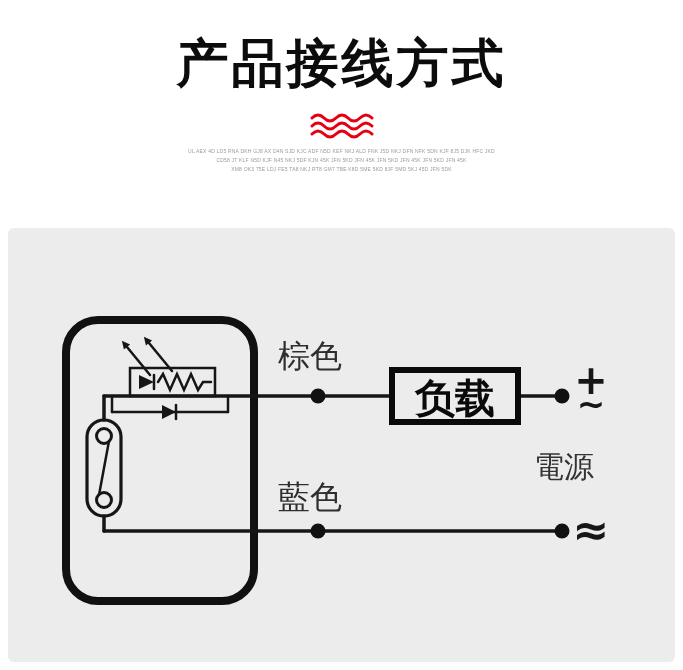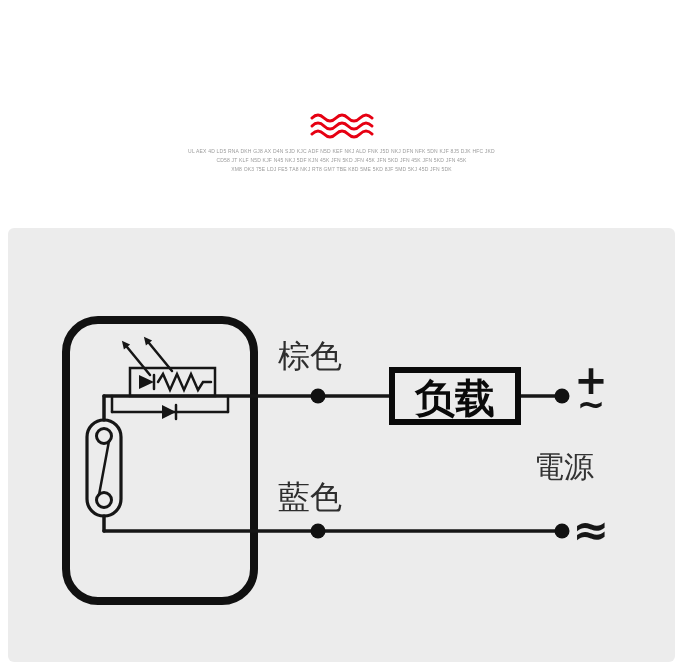--- a/index.html
+++ b/index.html
@@ -40,20 +40,21 @@
   .lbl{fill:#2e2e2e;font-size:32px;text-anchor:middle;dominant-baseline:central;}
   .loadlbl{fill:#0a0a0a;font-size:40px;font-weight:700;text-anchor:middle;dominant-baseline:central;}
   .powlbl{fill:#333333;font-size:30px;text-anchor:middle;dominant-baseline:central;}
   .sym{fill:#161616;text-anchor:middle;dominant-baseline:central;font-weight:700;}
 </style>
 </head>
 <body>
 
 <div class="page">
 
+  <h1 class="title">产品接线方式</h1>
 
   <div class="squiggle">
     <svg width="66" height="28" viewBox="0 0 66 28">
       <path d="M3 5 Q9 -1 15 5 T27 5 T39 5 T51 5 T63 5" stroke="#e60012" stroke-width="3" fill="none" stroke-linecap="round"></path>
       <path d="M3 13 Q9 7 15 13 T27 13 T39 13 T51 13 T63 13" stroke="#e60012" stroke-width="3" fill="none" stroke-linecap="round"></path>
       <path d="M3 21 Q9 15 15 21 T27 21 T39 21 T51 21 T63 21" stroke="#e60012" stroke-width="3" fill="none" stroke-linecap="round"></path>
     </svg>
   </div>
 
   <div class="fineprint">

